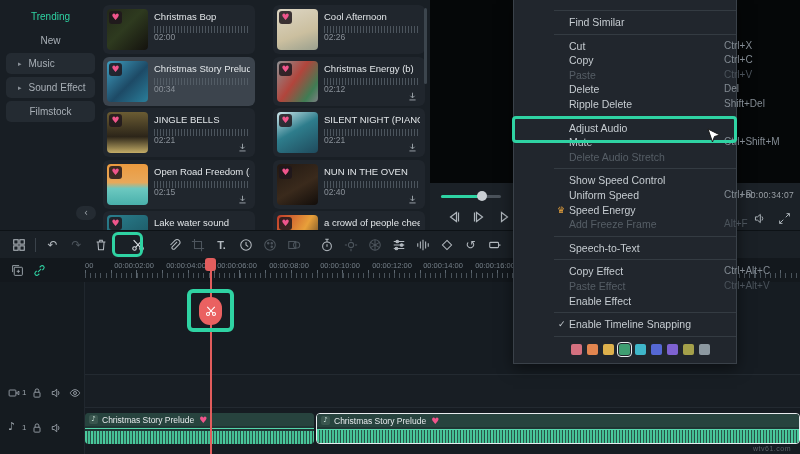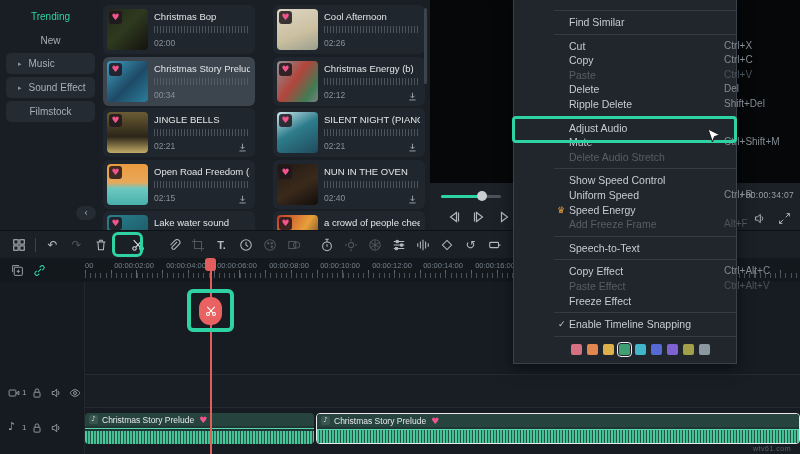--- a/index.html
+++ b/index.html
@@ -22,21 +22,21 @@
   .media-panel { position:absolute; left:100px; top:0; width:330px; height:230px; background:#191f25; overflow:hidden; }
   .cell { position:absolute; width:152px; height:49px; background:#20262d; border-radius:6px; }
   .cell.sel { background:#3c444d; }
   .thumb { position:absolute; left:4px; top:4px; width:41px; height:41px; border-radius:4px; overflow:hidden; }
   .heart-badge { position:absolute; left:2px; top:2px; width:13px; height:13px; background:rgba(30,22,28,.85);
                  border-radius:3px; color:#f0558c; font-size:9px; line-height:13px; text-align:center; }
   .m-title { position:absolute; left:51px; top:6px; width:96px; font-size:9.5px; color:#e2e6e9;
              white-space:nowrap; overflow:hidden; }
   .m-wave  { position:absolute; left:51px; top:21px; width:94px; height:7px;
              background:repeating-linear-gradient(90deg,#5a646d 0 1px,transparent 1px 3px); opacity:.75; }
-  .m-dur   { position:absolute; left:51px; top:33px; font-size:8.5px; color:#8a9199; }
+  .m-dur   { position:absolute; left:51px; top:27px; font-size:8.5px; color:#8a9199; }
   .dl { position:absolute; right:7px; top:31px; width:11px; height:11px; color:#9aa2a9; }
   .t1 { background:linear-gradient(135deg,#23281a 0%,#2e3a1f 45%,#14120e 100%); }
   .t2 { background:linear-gradient(160deg,#ddd6c4 0%,#cbbf9f 60%,#9aa08e 100%); }
   .t3 { background:linear-gradient(135deg,#3f9ec0 0%,#1d4a66 55%,#2a7e9a 100%); }
   .t4 { background:linear-gradient(125deg,#8e9193 0%,#b2453c 45%,#3f7d54 80%,#7d8083 100%); }
   .t5 { background:linear-gradient(180deg,#6b5c33 0%,#2c2519 60%,#c4ad67 100%); }
   .t6 { background:linear-gradient(150deg,#cfe7ec 0%,#2e7d8c 45%,#1f4a5c 100%); }
   .t7 { background:linear-gradient(180deg,#eb9a3f 0%,#e8a85a 45%,#6cc8c0 60%,#49b0ab 100%); }
   .t8 { background:linear-gradient(150deg,#211812 0%,#3a2a1c 55%,#120d0a 100%); }
   .t9 { background:linear-gradient(150deg,#2a7f8e 0%,#174955 100%); }
@@ -502,21 +502,21 @@
       <div class="m-item"><span>Uniform Speed</span><span class="sc">Ctrl+R</span></div>
       <div class="m-item"><span class="crown glyph">♛</span><span>Speed Energy</span></div>
       <div class="m-item dis"><span>Add Freeze Frame</span><span class="sc">Alt+F</span></div>
     </div>
     <div class="m-sec">
       <div class="m-item"><span>Speech-to-Text</span></div>
     </div>
     <div class="m-sec">
       <div class="m-item"><span>Copy Effect</span><span class="sc">Ctrl+Alt+C</span></div>
       <div class="m-item dis"><span>Paste Effect</span><span class="sc">Ctrl+Alt+V</span></div>
-      <div class="m-item"><span>Freeze Effect</span></div>
+      <div class="m-item"><span>Enable Effect</span></div>
     </div>
     <div class="m-sec">
       <div class="m-item"><span class="chk glyph">✓</span><span>Enable Timeline Snapping</span></div>
     </div>
     <div class="m-sec">
       <div class="swatch-row">
         <span class="swatch" style="background: rgb(212, 112, 127);"></span>
         <span class="swatch" style="background: rgb(226, 133, 79);"></span>
         <span class="swatch" style="background: rgb(221, 176, 76);"></span>
         <span class="swatch on" style="background: rgb(63, 158, 114);"></span>

